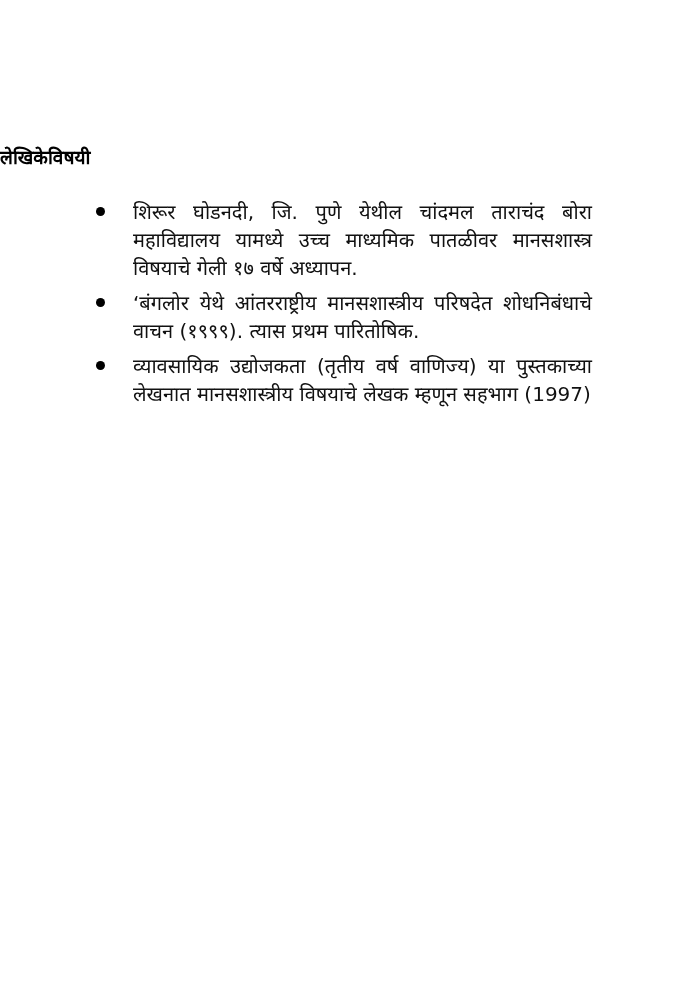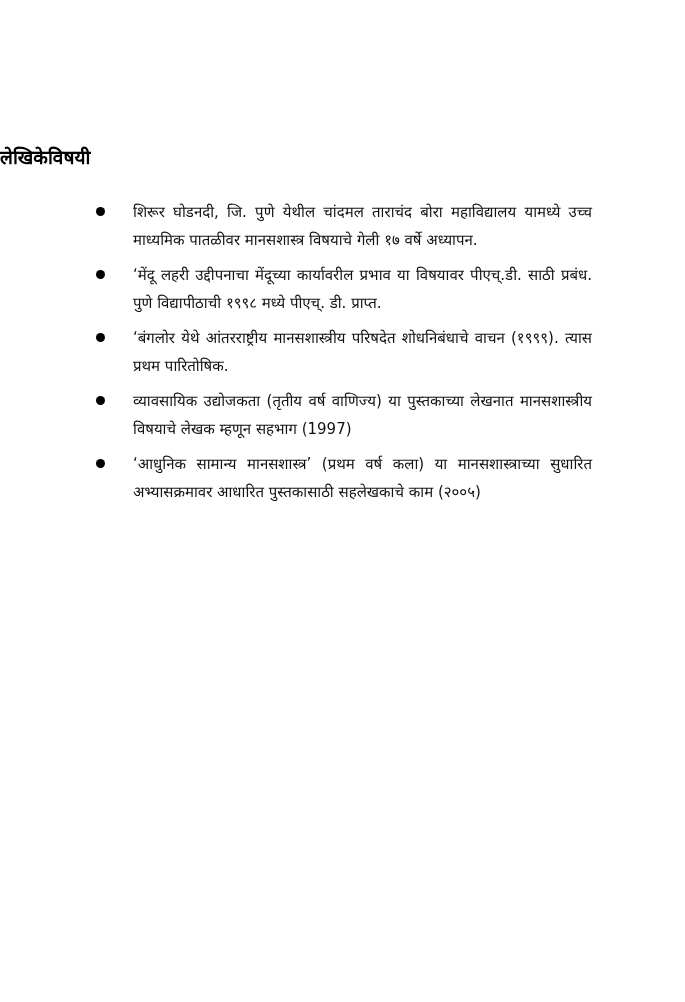--- a/index.html
+++ b/index.html
@@ -38,21 +38,21 @@
       left: 92px;
       width: 500px;
       margin: 0;
       padding: 0;
       list-style: none;
     }
     .item {
       position: relative;
       padding-left: 41px;
       margin-bottom: 7px;
-      font-size: 15px;
+      font-size: 20px;
       line-height: 28px;
       text-align: justify;
       text-align-last: left;
       color: #111;
     }
     .bullet {
       position: absolute;
       left: 4px;
       top: 9px;
       width: 9px;
@@ -70,28 +70,20 @@
 <div class="page">
   <div class="title">लेखिकेविषयी</div>
 
   <ul class="list">
     <li class="item">
       <span class="bullet"></span>
       <span class="item-text">शिरूर घोडनदी, जि. पुणे येथील चांदमल ताराचंद बोरा महाविद्यालय यामध्ये उच्च माध्यमिक पातळीवर मानसशास्त्र विषयाचे गेली १७ वर्षे अध्यापन.</span>
     </li>
     <li class="item">
       <span class="bullet"></span>
-      <span class="item-text">‘मेंदू लहरी उद्दीपनाचा मेंदूच्या कार्यावरील प्रभाव या विषयावर पीएच्.डी. साठी प्रबंध. पुणे विद्यापीठाची १९९८ मध्ये पीएच्. डी. प्राप्त.</span>
-    </li>
-    <li class="item">
-      <span class="bullet"></span>
       <span class="item-text">‘बंगलोर येथे आंतरराष्ट्रीय मानसशास्त्रीय परिषदेत शोधनिबंधाचे वाचन (१९९९). त्यास प्रथम पारितोषिक.</span>
     </li>
     <li class="item">
       <span class="bullet"></span>
       <span class="item-text">व्यावसायिक उद्योजकता (तृतीय वर्ष वाणिज्य) या पुस्तकाच्या लेखनात मानसशास्त्रीय विषयाचे लेखक म्हणून सहभाग (1997)</span>
     </li>
-    <li class="item">
-      <span class="bullet"></span>
-      <span class="item-text">‘आधुनिक सामान्य मानसशास्त्र’ (प्रथम वर्ष कला) या मानसशास्त्राच्या सुधारित अभ्यासक्रमावर आधारित पुस्तकासाठी सहलेखकाचे काम (२००५)</span>
-    </li>
   </ul>
 </div>
 
 </body></html>

